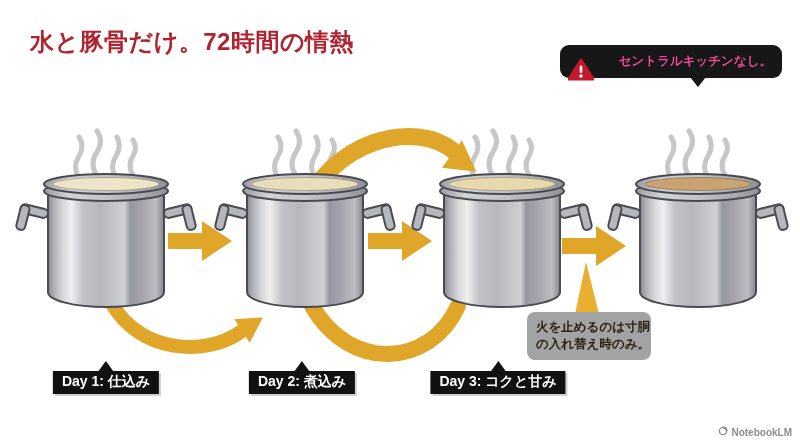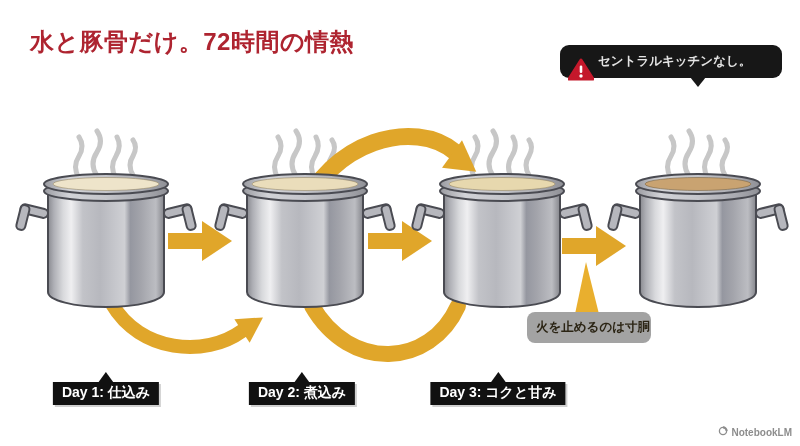--- a/index.html
+++ b/index.html
@@ -1,50 +1,49 @@
 <!DOCTYPE html>
 <html><head>
 <meta charset="utf-8">
 <style>
   html,body{margin:0;padding:0;background:#e9e9e9;}
   .canvas{
     position:relative;width:800px;height:446px;background:#ffffff;
-    overflow:hidden;font-family:"Liberation Sans","DejaVu Sans",sans-serif;
+    overflow:hidden;font-family:"Liberation Sans","DejaVu Sans",sans-serif;text-align:right;
   }
   .scene{position:absolute;left:0;top:0;}
   
   .title{
     position:absolute;left:30px;top:26px;font-size:24px;font-weight:800;
     color:#ae2430;letter-spacing:0.5px;white-space:nowrap;
   }
   
   .bubble{
     position:absolute;left:560px;top:45px;width:174px;background:#171717;
-    border-radius:9px;padding:8px 10px 8px 38px;color:#e5e5e5;
+    border-radius:9px;padding:8px 10px 8px 38px;color:#ec4899;
     font-size:12.5px;font-weight:700;line-height:17px;
   }
   .bubble .tail{
     position:absolute;left:130px;bottom:-9px;width:0;height:0;
     border-left:8px solid transparent;border-right:8px solid transparent;
     border-top:10px solid #171717;
   }
   .bubble .warn{position:absolute;left:8px;top:13px;}
   
   .callout{
     position:absolute;left:527px;top:312px;width:106px;background:#a3a3a3;
     border-radius:8px;padding:7px 9px;color:#2b2414;font-size:12.5px;
     font-weight:700;line-height:17px;white-space:nowrap;
   }
   
   .daylabel{
     position:absolute;top:371px;transform:translateX(-50%);
     background:#111111;color:#ffffff;font-size:14px;font-weight:700;
     padding:2px 9px 3px 9px;white-space:nowrap;
     box-shadow:2px 2px 0 rgba(170,170,170,0.55);
-    margin-top:11px;
   }
   .daylabel::before{
     content:"";position:absolute;top:-10px;left:50%;transform:translateX(-50%);
     width:0;height:0;border-left:8px solid transparent;
     border-right:8px solid transparent;border-bottom:11px solid #111111;
   }
   .d1{left:106px;} .d2{left:302px;} .d3{left:498px;} .d4{left:694px;}
   
   .watermark{
     position:absolute;right:8px;bottom:8px;display:flex;align-items:center;
@@ -154,20 +153,21 @@
         <rect x="11.7" y="7.5" width="2.6" height="7.5" rx="1.3" fill="#ffffff"></rect>
         <circle cx="13" cy="18" r="1.7" fill="#ffffff"></circle>
       </svg>
     </span>
     <div>セントラルキッチンなし。</div>
     <div class="tail"></div>
   </div>
 
   <div class="callout">
     <div>火を止めるのは寸胴</div>
+    <div>の入れ替え時のみ。</div>
   </div>
 
   <div class="daylabel d1">Day 1: 仕込み</div>
   <div class="daylabel d2">Day 2: 煮込み</div>
   <div class="daylabel d3">Day 3: コクと甘み</div>
 
   <div class="watermark">
     <span>
       <svg width="10" height="10" viewBox="0 0 10 10">
         <circle cx="5" cy="5" r="3.6" fill="none" stroke="#8d8d8d" stroke-width="1.3"></circle>

